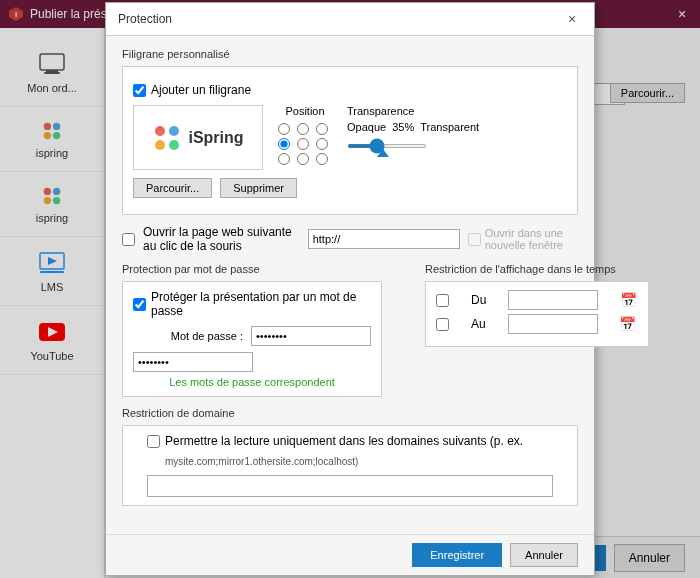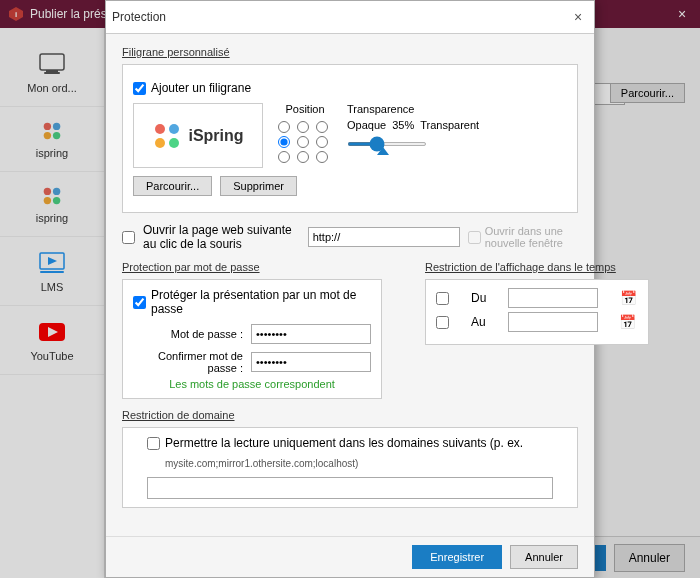--- a/index.html
+++ b/index.html
@@ -154,21 +154,21 @@
     .modal {
       background: #f5f5f5;
       border: 1px solid #aaa;
       box-shadow: 2px 2px 10px rgba(0,0,0,0.3);
       width: 490px;
       min-height: 460px;
     }
     .modal-title-bar {
       background: white;
       border-bottom: 1px solid #ccc;
-      padding: 6px 6px;
+      padding: 6px 12px;
       display: flex;
       justify-content: space-between;
       align-items: center;
     }
     .modal-title {
       font-size: 12px;
       font-weight: normal;
       color: #333;
     }
     .modal-close {
@@ -185,21 +185,20 @@
     .modal-body {
       padding: 12px 16px;
     }
 
     
     .section-title {
       font-size: 11px;
       color: #333;
       margin-bottom: 6px;
       font-weight: normal;
-      text-decoration: underline;
     }
 
     
     .filigrane-section {
       background: white;
       border: 1px solid #ccc;
       padding: 16px 10px;
       margin-bottom: 10px;
     }
     .checkbox-row {
@@ -605,21 +604,20 @@
           <div class="password-section">
             <div class="checkbox-row">
               <input type="checkbox" checked="" style="">
               <label>Protéger la présentation par un mot de passe</label>
             </div>
             <div class="form-row">
               <span class="form-label">Mot de passe :</span>
               <input type="password" class="form-input" value="12345678" style="">
             </div>
             <div class="form-row">
-              <span class="form-label">Confirmer mot de passe :</span>
               <input type="password" class="form-input" value="12345678" style="">
             </div>
             <div class="match-label">Les mots de passe correspondent</div>
           </div>
         </div>
 
         <div class="col-right">
           <div class="section-title">Restriction de l'affichage dans le temps</div>
           <div class="time-section">
             <div class="time-row">

